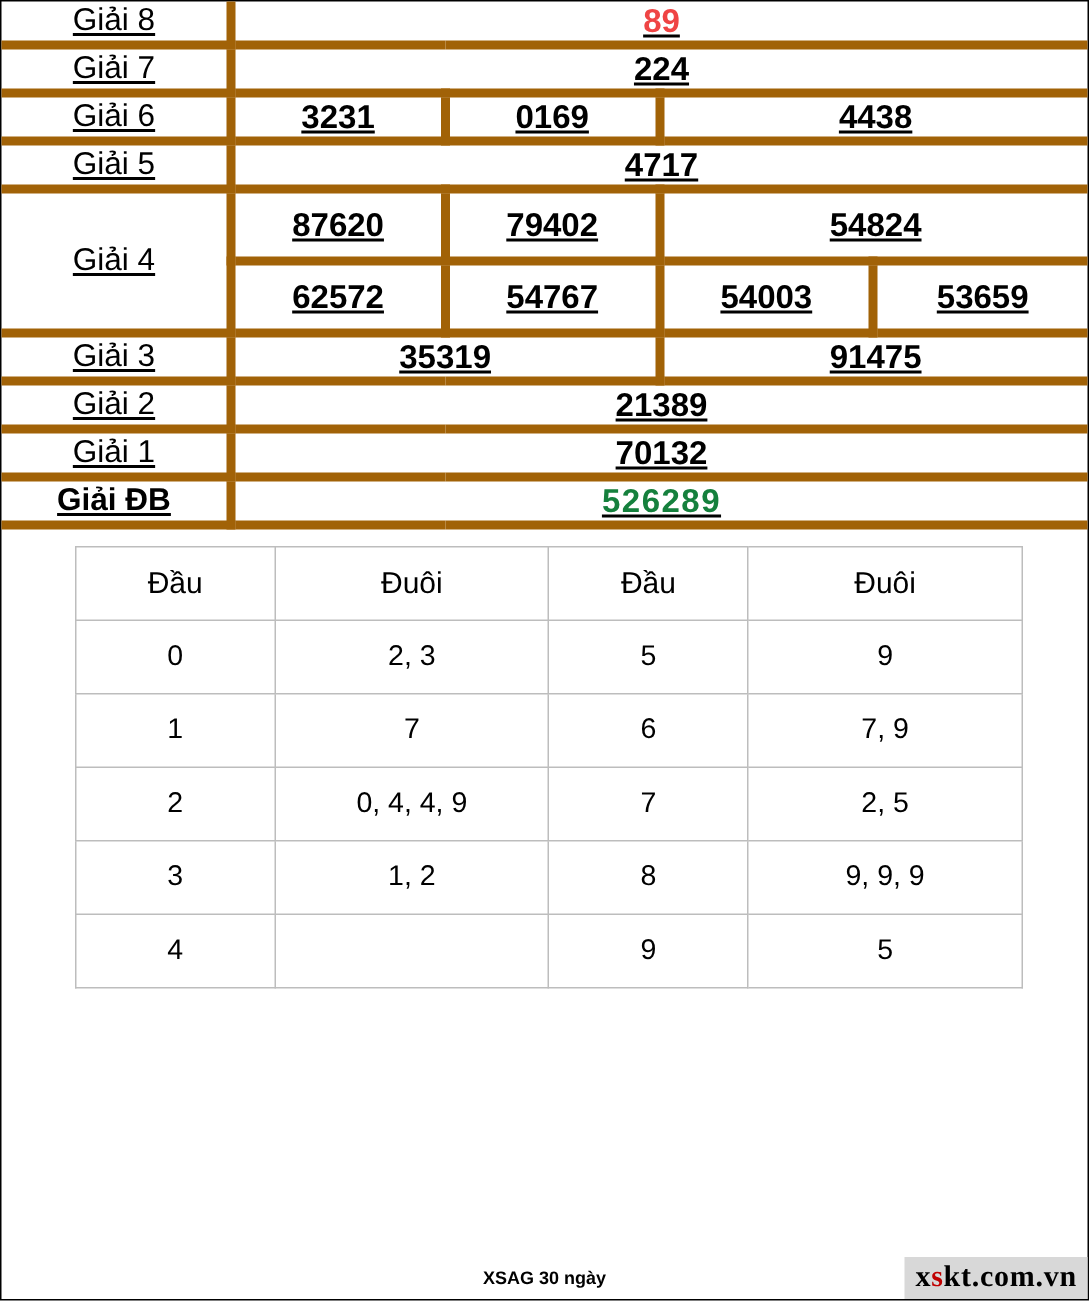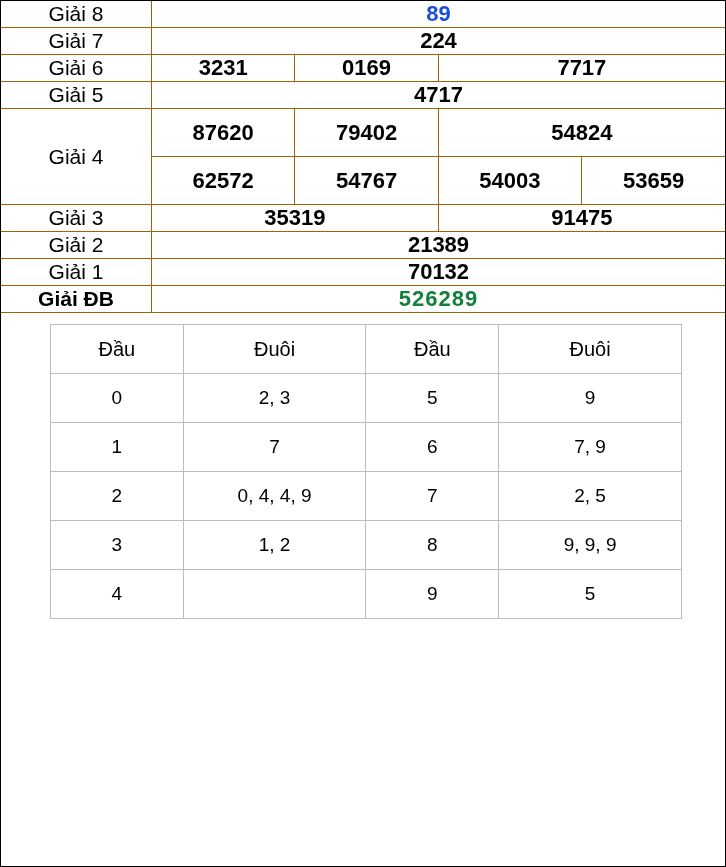--- a/index.html
+++ b/index.html
@@ -30,44 +30,45 @@
     font-weight: bold;
     border-bottom: 1px solid #000000;
     letter-spacing: -0.2px;
     white-space: nowrap;
   }
   
   table.results {
     width: 100%;
     border-collapse: collapse;
     table-layout: fixed;
+    text-decoration: underline;
   }
   table.results td {
-    border: 1px solid #a16207;
+    border: 6px solid #a16207;
     text-align: center;
     vertical-align: middle;
     font-size: 22px;
     font-weight: bold;
     padding: 0;
   }
   table.results td.label {
     width: 150px;
     font-size: 21px;
     font-weight: normal;
     border-left: none;
   }
   table.results tr td:last-child {
     border-right: none;
   }
   table.results tr:first-child td {
     border-top: none;
   }
   .row-h4 { height: 48px; }
   .g8 {
-    color: #1d4ed8;
+    color: #ef4444;
     font-size: 26px;
     font-weight: bold;
   }
   .gdb {
     color: #15803d;
     font-size: 28px;
     font-weight: bold;
     letter-spacing: 1px;
   }
   .label-db { font-weight: bold !important; }
@@ -138,21 +139,21 @@
       <td colspan="4" class="g8">89</td>
     </tr>
     <tr>
       <td class="label">Giải 7</td>
       <td colspan="4">224</td>
     </tr>
     <tr>
       <td class="label">Giải 6</td>
       <td>3231</td>
       <td>0169</td>
-      <td colspan="2">7717</td>
+      <td colspan="2">4438</td>
     </tr>
     <tr>
       <td class="label">Giải 5</td>
       <td colspan="4">4717</td>
     </tr>
     <tr class="row-h4">
       <td class="label" rowspan="2">Giải 4</td>
       <td>87620</td>
       <td>79402</td>
       <td colspan="2">54824</td>
@@ -219,14 +220,20 @@
       <tr>
         <td>4</td>
         <td></td>
         <td>9</td>
         <td>5</td>
       </tr>
     </tbody>
       </table>
   </div>
 
+  <div class="footer">
+    <div class="footer-note">XSAG 30 ngày</div>
+    <div class="watermark">
+      <span class="wm-x">x</span><span class="wm-s">s</span><span class="wm-rest">kt.com.vn</span>
+    </div>
+  </div>
 
 </div>
 
 </body></html>

